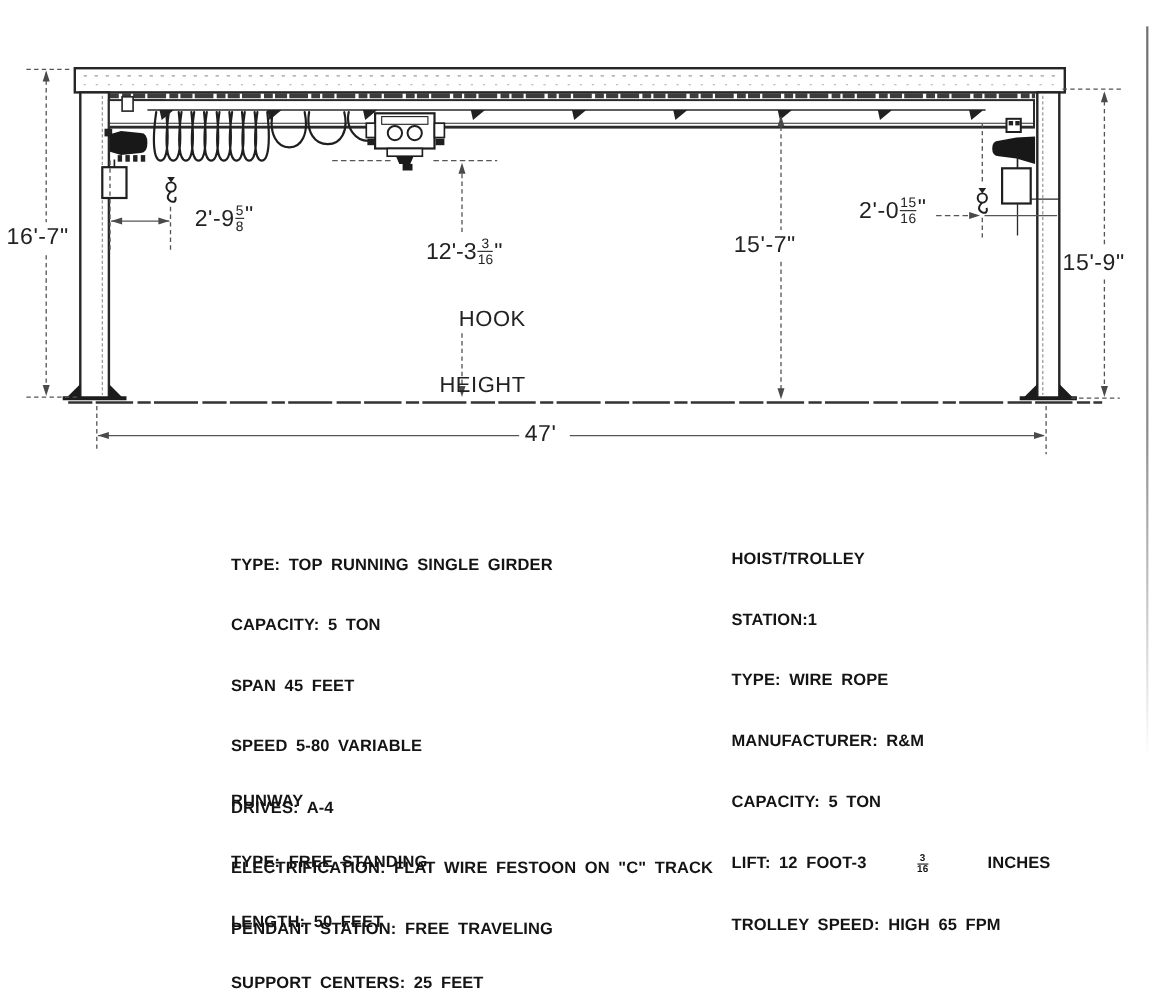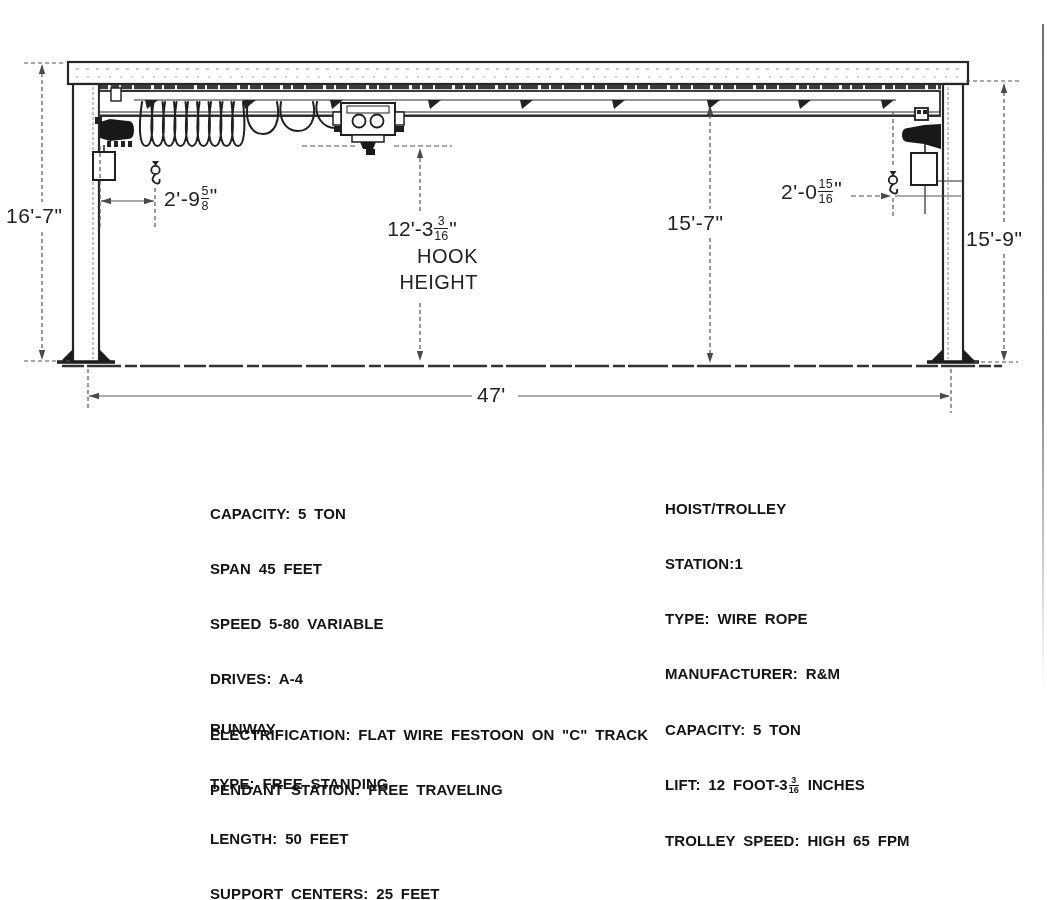--- a/index.html
+++ b/index.html
@@ -19,25 +19,25 @@
   .dim{
     position:absolute;display:inline-flex;align-items:center;
     font-size:21px;letter-spacing:0.5px;color:#222;white-space:pre;
   }
   .dim .sfx{align-self:flex-start;line-height:1;}
   .frac{display:inline-flex;flex-direction:column;align-items:center;line-height:1;margin:0 1px;}
   .frac .num{font-size:12.5px;line-height:1.05;}
   .frac .den{font-size:12.5px;line-height:1.1;border-top:1.6px solid #222;padding-top:0.5px;}
   .hookdim{position:absolute;left:366px;top:215px;width:112px;text-align:right;color:#222;}
   .hookdim .row1{display:flex;justify-content:center;align-items:center;font-size:21px;white-space:pre;}
-  .hookdim .row{font-size:20px;line-height:26px;letter-spacing:0.5px;}
+  .hookdim .row{font-size:20px;line-height:26px;letter-spacing:0.5px;margin-top:34px;}
   
   .specs{position:absolute;font-size:15px;font-weight:700;line-height:18.4px;
          letter-spacing:0.1px;word-spacing:3.5px;color:#141414;white-space:pre;}
-  .lift{display:flex;align-items:center;}
+  .lift{display:flex;align-items:center;gap:45px;}
   .lift span{white-space:pre;}
   .frac-sm{display:inline-flex;flex-direction:column;align-items:center;line-height:1;margin:0 1px;}
   .frac-sm .num{font-size:9px;line-height:1;}
   .frac-sm .den{font-size:9px;line-height:1.05;border-top:1px solid #141414;}
 </style>
 </head>
 <body>
 
 <div class="stage">
 
@@ -209,33 +209,34 @@
   </div>
 
   <div class="hookdim">
     <div class="row1">
       <span>12'-3</span><span class="frac"><span class="num">3</span><span class="den">16</span></span><span class="sfx">"</span>
     </div>
     <div class="row">HOOK</div>
     <div class="row">HEIGHT</div>
   </div>
 
-  <div class="dim" style="left:164px;top:185px;">
+  <div class="dim" style="left:177px;top:185px;">
     <span>2'-9</span><span class="frac"><span class="num">5</span><span class="den">8</span></span><span class="sfx">"</span>
   </div>
 
   <div class="dim" style="left:781px;top:178px;">
     <span>2'-0</span><span class="frac"><span class="num">15</span><span class="den">16</span></span><span class="sfx">"</span>
   </div>
 
   <div class="dim" style="left:477px;top:383px;text-align:right;">
     <span>47'</span>
   </div>
 
   <div class="specs" style="left:210px;top:468px;">
+    <div>TYPE: TOP RUNNING SINGLE GIRDER</div>
     <div>CAPACITY: 5 TON</div>
     <div>SPAN 45 FEET</div>
     <div>SPEED 5-80 VARIABLE</div>
     <div>DRIVES: A-4</div>
     <div>ELECTRIFICATION: FLAT WIRE FESTOON ON "C" TRACK</div>
     <div>PENDANT STATION: FREE TRAVELING</div>
     
     
     
   </div>

